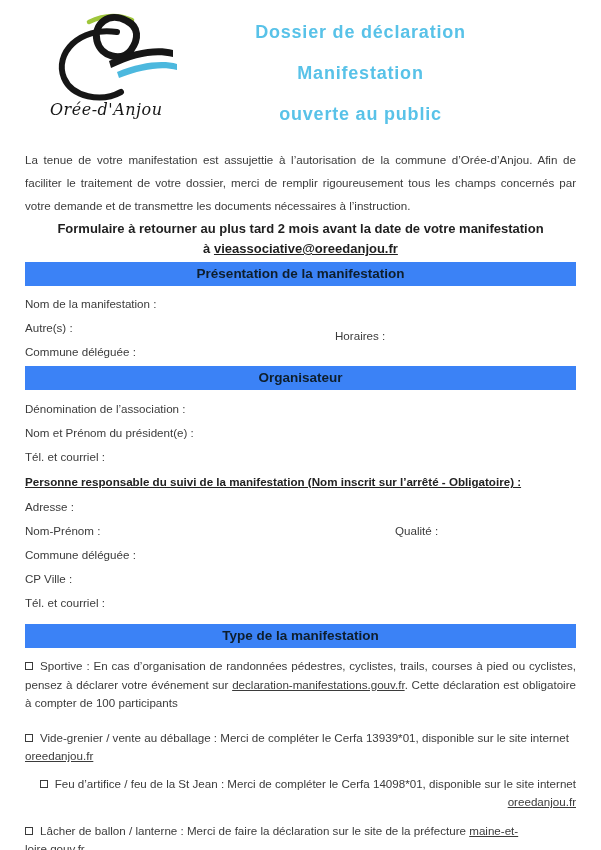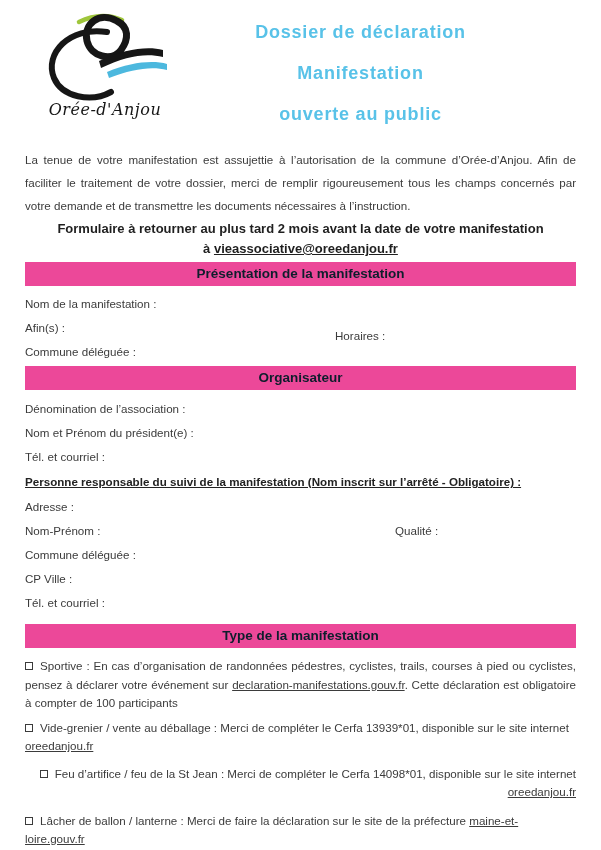--- a/index.html
+++ b/index.html
@@ -4,51 +4,51 @@
 <style>
   * { box-sizing: border-box; }
   html, body { margin: 0; padding: 0; background: #e8e8e8; }
   .page {
     width: 601px; height: 850px; margin: 0 auto; background: #ffffff;
     position: relative; overflow: hidden;
     font-family: "Liberation Sans", sans-serif; color: #3b3b3b;
   }
   
   .header { position: relative; height: 138px; }
-  .logo { position: absolute; left: 40px; top: 8px; width: 130px; text-align: center; }
+  .logo { position: absolute; left: 50px; top: 8px; width: 130px; text-align: left; }
   .logo svg { display: block; margin: 0 auto; }
   .logo-text { font-family: "DejaVu Serif", serif; font-style: italic; font-size: 16px; color: #161616; margin-top: -4px; letter-spacing: 0.5px; }
   .title-block {
     position: absolute; left: 160px; right: 40px; top: 12px; text-align: center;
     color: #58c2e8; font-weight: bold; font-size: 18px; line-height: 41px; letter-spacing: 0.8px;
   }
   
   .content { margin: 0 25px; font-size: 11.6px; }
   .intro-para { text-align: justify; line-height: 23px; margin-top: 10px; color: #3b3b3b; }
   .deadline { text-align: center; font-weight: bold; font-size: 13px; margin-top: 2px; line-height: 20px; color: #1f1f1f; }
   .deadline .email { text-decoration: underline; color: #1f1f1f; text-align: center; }
   .banner {
     height: 24px; line-height: 24px; text-align: center;
-    background: #ec4899; color: #0e1e2c; font-weight: bold; font-size: 13.5px;
+    background: #3b82f6; color: #0e1e2c; font-weight: bold; font-size: 13.5px;
   }
   .banner.b1 { margin-top: 3px; }
   .banner.b2 { margin-top: 8px; }
   .banner.b3 { margin-top: 15px; }
   .field-row { margin-top: 11px; line-height: 13px; height: 13px; position: relative; }
   .field-row.mt12 { margin-top: 12px; }
   .col2-h { position: absolute; left: 300px; top: 8px; margin-left: 10px; }
   .col2-q { position: absolute; left: 370px; top: 0; }
   .sub-heading {
     margin-top: 12px; line-height: 13px; height: 13px;
     font-weight: bold; text-decoration: underline; color: #222222; font-size: 11.6px;
   }
   
   .option { line-height: 18.5px; position: relative; }
   .option.para { margin-top: 9px; text-align: justify; }
-  .o2 { margin-top: 6px; } .o3 { margin-top: 9px; text-align: right; } .o4 { margin-top: 10px; } .o5 { margin-top: 9px; }
+  .o2 { margin-top: 16px; } .o3 { margin-top: 9px; text-align: right; } .o4 { margin-top: 10px; } .o5 { margin-top: 9px; }
   .cb {
     display: inline-block; width: 8px; height: 8px; border: 1.2px solid #3b3b3b;
     margin-right: 7px; background: #fff; vertical-align: 0px;
   }
   .opt-link { text-decoration: underline; color: #3b3b3b; }
 </style>
 </head>
 <body>
 
 <div class="page">
@@ -83,21 +83,21 @@
     <div class="deadline">
       <div>Formulaire à retourner au plus tard 2 mois avant la date de votre manifestation</div>
       <div><span>à </span><span class="email">vieassociative@oreedanjou.fr</span></div>
     </div>
 
     <div class="banner b1">Présentation de la manifestation</div>
     <div class="field-row">
       <span>Nom de la manifestation :</span>
     </div>
     <div class="field-row">
-      <span>Afin(s) :</span>
+      <span>Autre(s) :</span>
       <span class="col2-h">Horaires :</span>
     </div>
     <div class="field-row">
       <span>Commune déléguée :</span>
     </div>
 
     <div class="banner b2">Organisateur</div>
     <div class="field-row mt12">
       <span>Dénomination de l’association :</span>
     </div>

